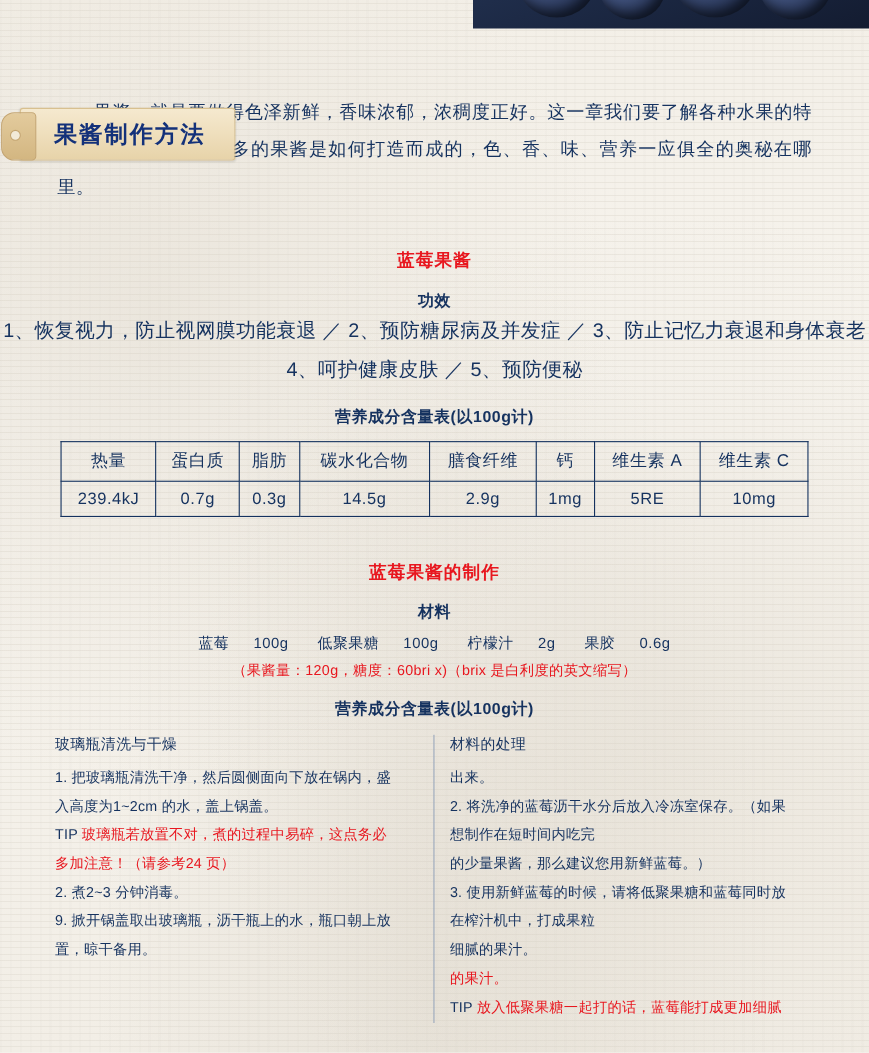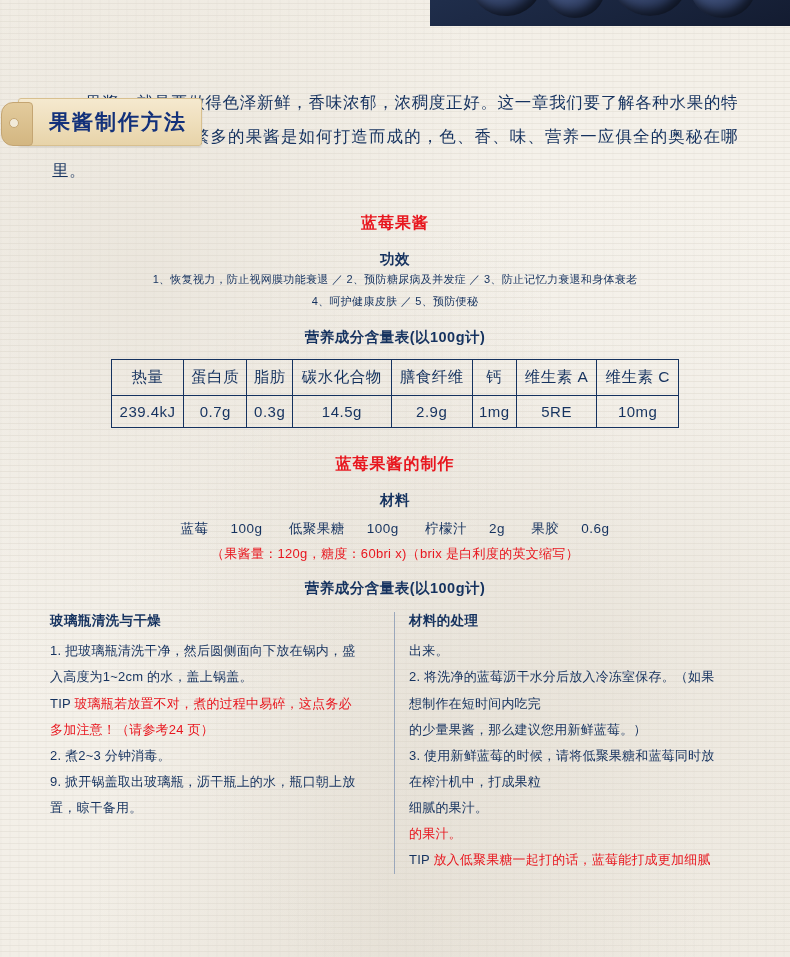--- a/index.html
+++ b/index.html
@@ -78,21 +78,21 @@
     top: 12px;
     left: 18px;
     z-index: 3;
   }
   .plaque {
     position: relative;
     display: inline-block;
     background: linear-gradient(180deg, #f5e9cf 0%, #efdfbd 48%, #e7d3a9 100%);
     border: 1px solid #d8c08f;
     border-radius: 3px;
-    padding: 9px 14px 9px 30px;
+    padding: 9px 26px 9px 30px;
     box-shadow: 0 1px 2px rgba(0,0,0,0.12);
   }
   .plaque-title {
     font-size: 21px;
     font-weight: bold;
     color: #13317a;
     letter-spacing: 2px;
     white-space: nowrap;
   }
   .handle {
@@ -127,43 +127,43 @@
     text-align: justify;
     letter-spacing: 0.4px;
   }
 
   
   .h-red {
     text-align: center;
     color: #e8171f;
     font-weight: bold;
     font-size: 16px;
-    margin-top: 26px;
+    margin-top: 40px;
     letter-spacing: 1px;
   }
   .h-blue {
     text-align: center;
     color: #15325f;
     font-weight: bold;
     font-size: 14.5px;
     margin-top: 16px;
     letter-spacing: 0.5px;
   }
   .center-line {
     text-align: center;
     color: #15325f;
-    font-size: 11px;
+    font-size: 18px;
     line-height: 1.95;
     letter-spacing: 0.3px;
   }
 
   
   .table-wrap {
     margin: 12px auto 0 auto;
-    width: 568px;
+    width: 680px;
   }
   table.nutrition {
     border-collapse: collapse;
     width: 100%;
     color: #15325f;
   }
   table.nutrition th,
   table.nutrition td {
     border: 1px solid #15325f;
     text-align: center;
@@ -202,21 +202,21 @@
   .col {
     width: 50%;
     box-sizing: border-box;
     padding: 0 14px;
   }
   .col.left {
     border-right: 1px solid #9aa7bb;
   }
   .col-title {
     color: #15325f;
-    font-weight: bold;
+    font-weight: normal;
     font-size: 13.5px;
     margin-bottom: 9px;
     letter-spacing: 0.4px;
   }
   .step {
     color: #15325f;
     font-size: 13px;
     line-height: 1.78;
     margin-bottom: 3px;
     letter-spacing: 0.2px;

